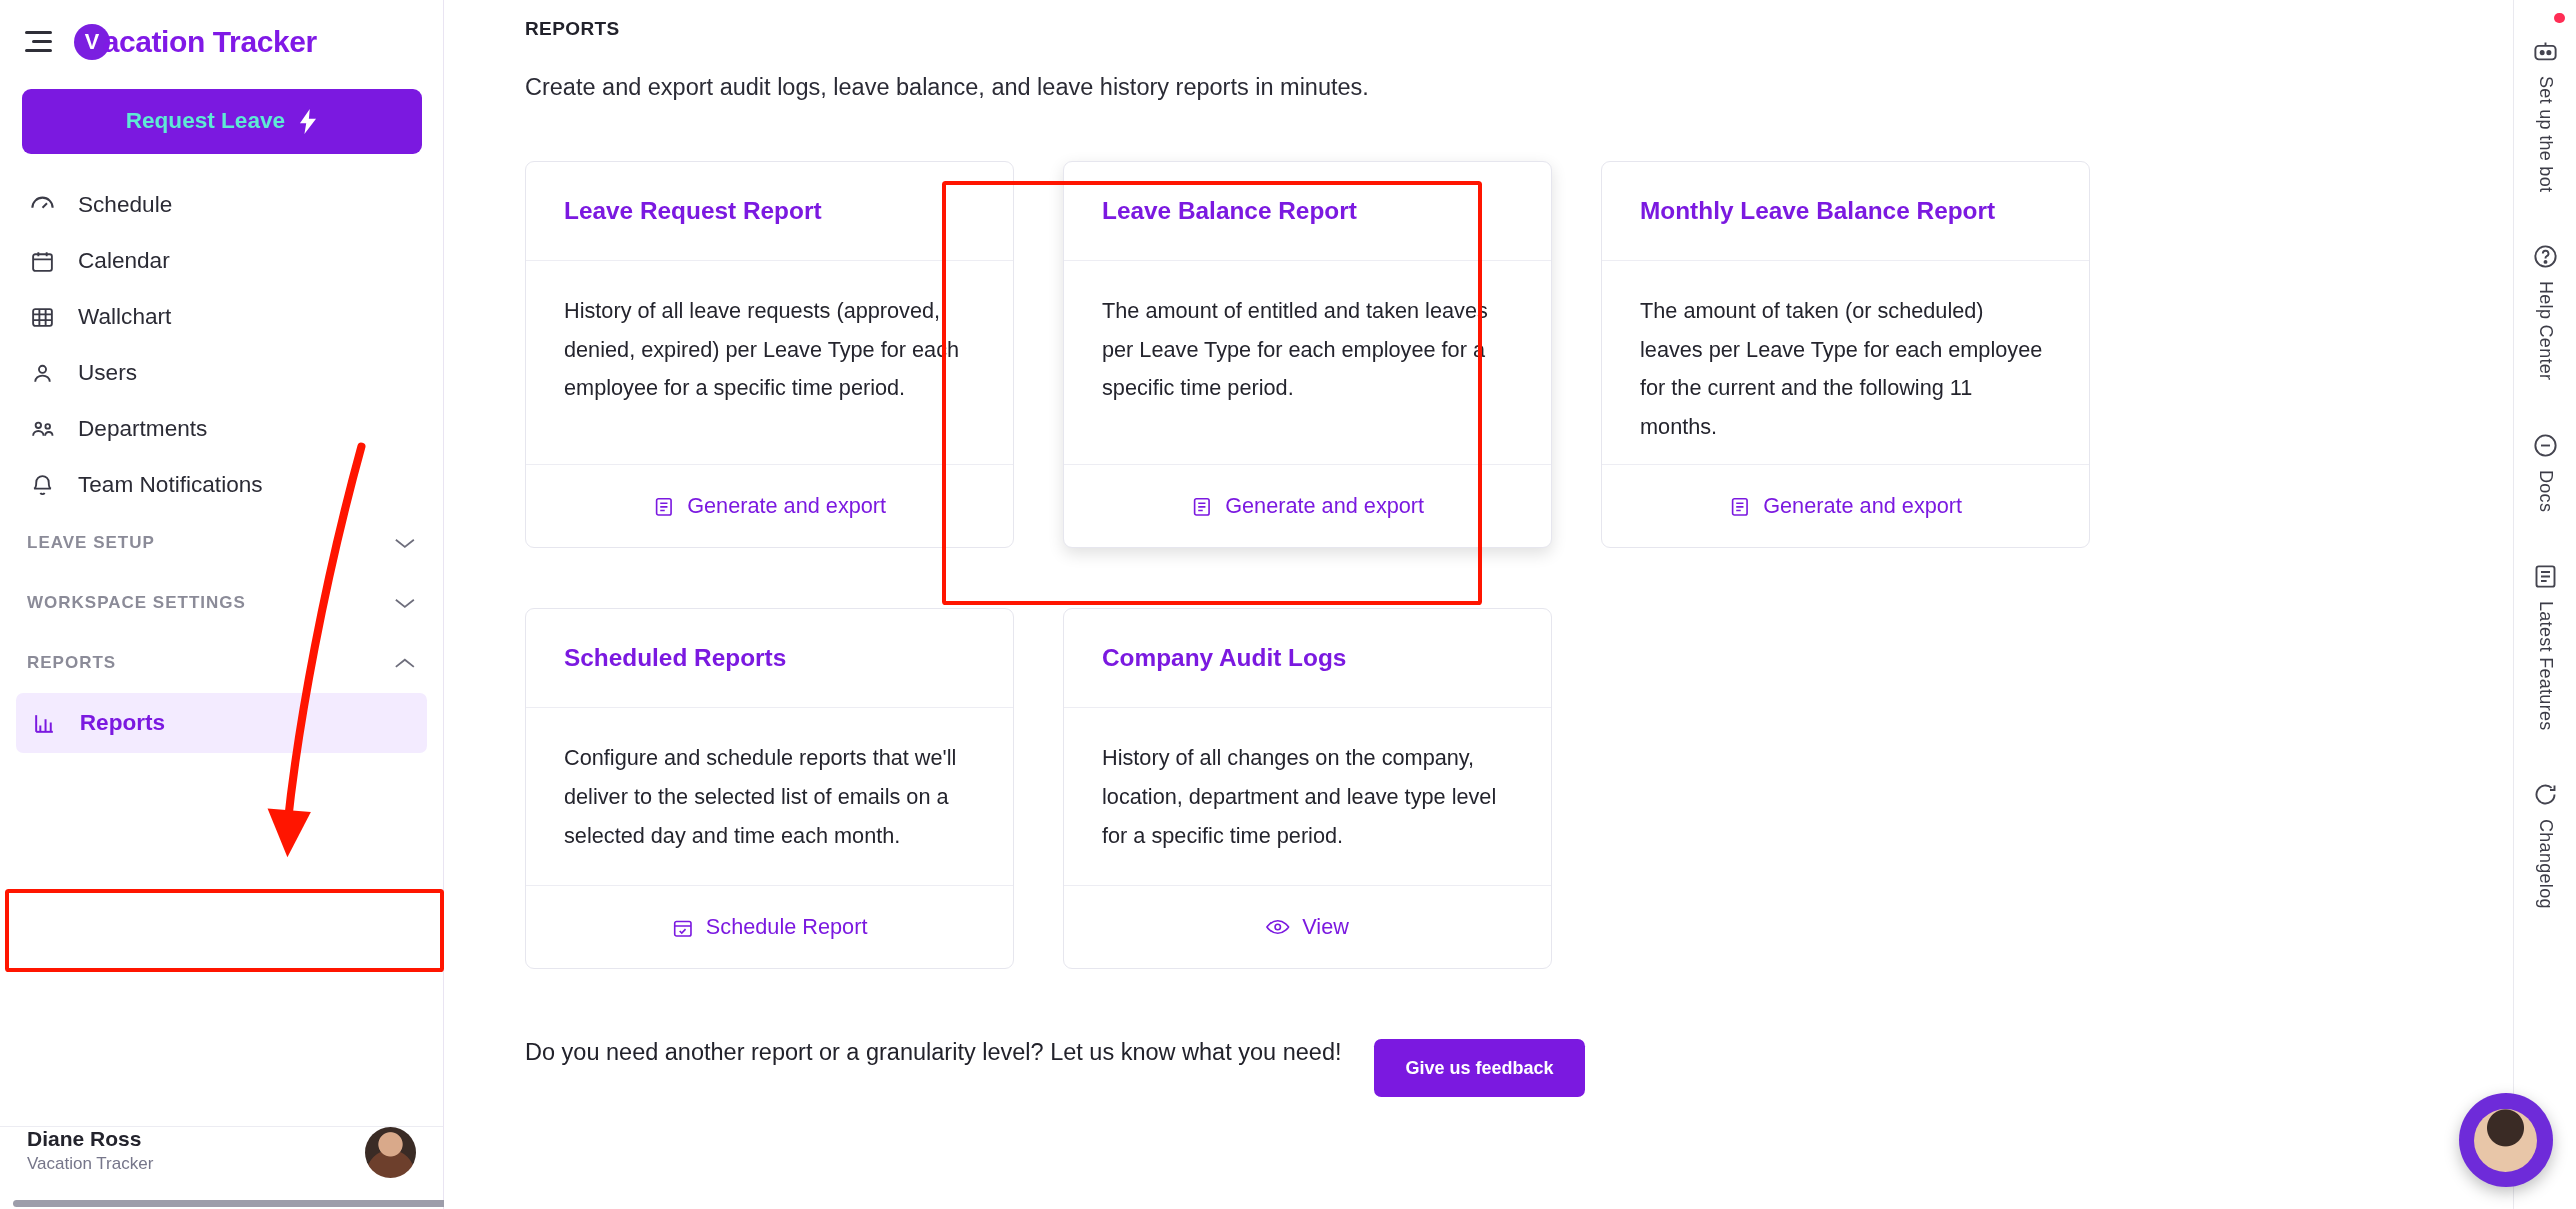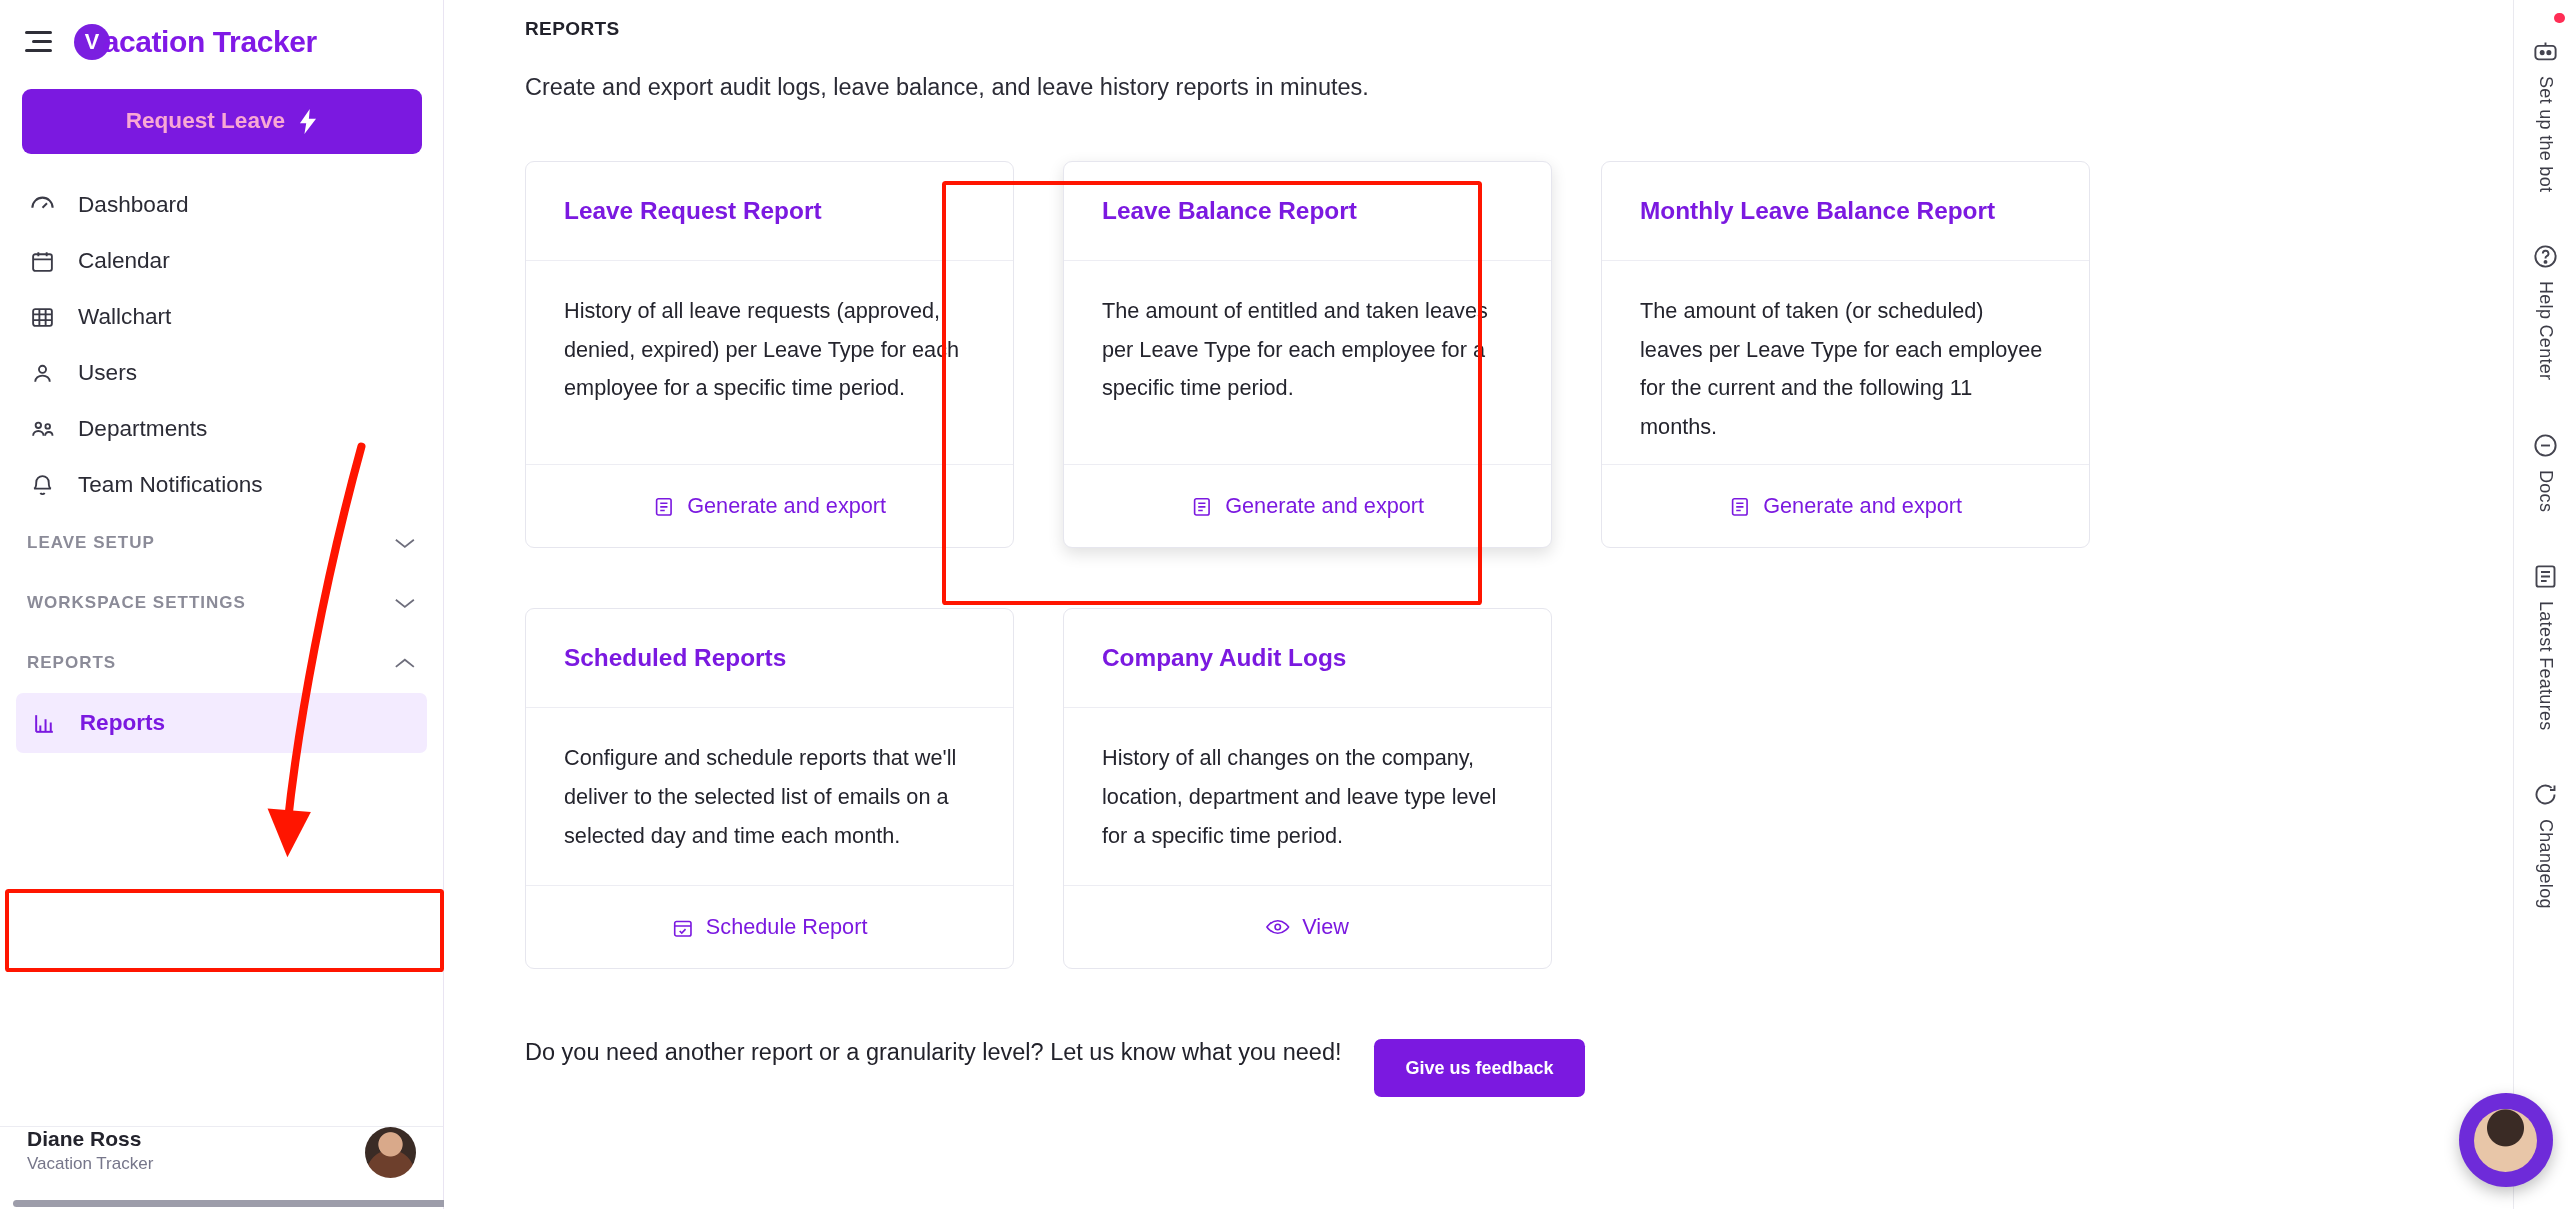--- a/index.html
+++ b/index.html
@@ -59,21 +59,21 @@
     font-size: 30px;
     font-weight: bold;
     color: #8019e6;
     letter-spacing: -0.4px;
     margin-left: -12.6px;
   }
   .request-leave {
     margin: 20px 21.7px 0 21.7px;
     height: 65px;
     background: #7b19e0;
-    color: #f9a8d4;
+    color: #5eead4;
     border: none;
     border-radius: 9px;
     font-size: 22.6px;
     font-weight: bold;
     font-family: "Liberation Sans", sans-serif;
     display: flex; align-items: center; justify-content: center;
     gap: 12.6px;
     cursor: pointer;
     width: calc(100% - 43px);
   }
@@ -303,21 +303,21 @@
 
     <nav class="nav">
 
       <div class="nav-item">
         <span class="ic">
           <svg width="27" height="27" viewBox="0 0 24 24" fill="none" stroke="#3b3b47" stroke-width="1.8">
               <path d="M3 14a9 9 0 0 1 18 0"></path>
               <path d="M12 14l4-4"></path>
             </svg>
         </span>
-        <span>Dashboard</span>
+        <span>Schedule</span>
       </div>
 
       <div class="nav-item">
         <span class="ic">
           <svg width="25" height="25" viewBox="0 0 24 24" fill="none" stroke="#3b3b47" stroke-width="1.8">
               <rect x="3" y="5" width="18" height="16" rx="2"></rect>
               <path d="M3 10h18M8 3v4M16 3v4"></path>
             </svg>
         </span>
         <span>Calendar</span>

